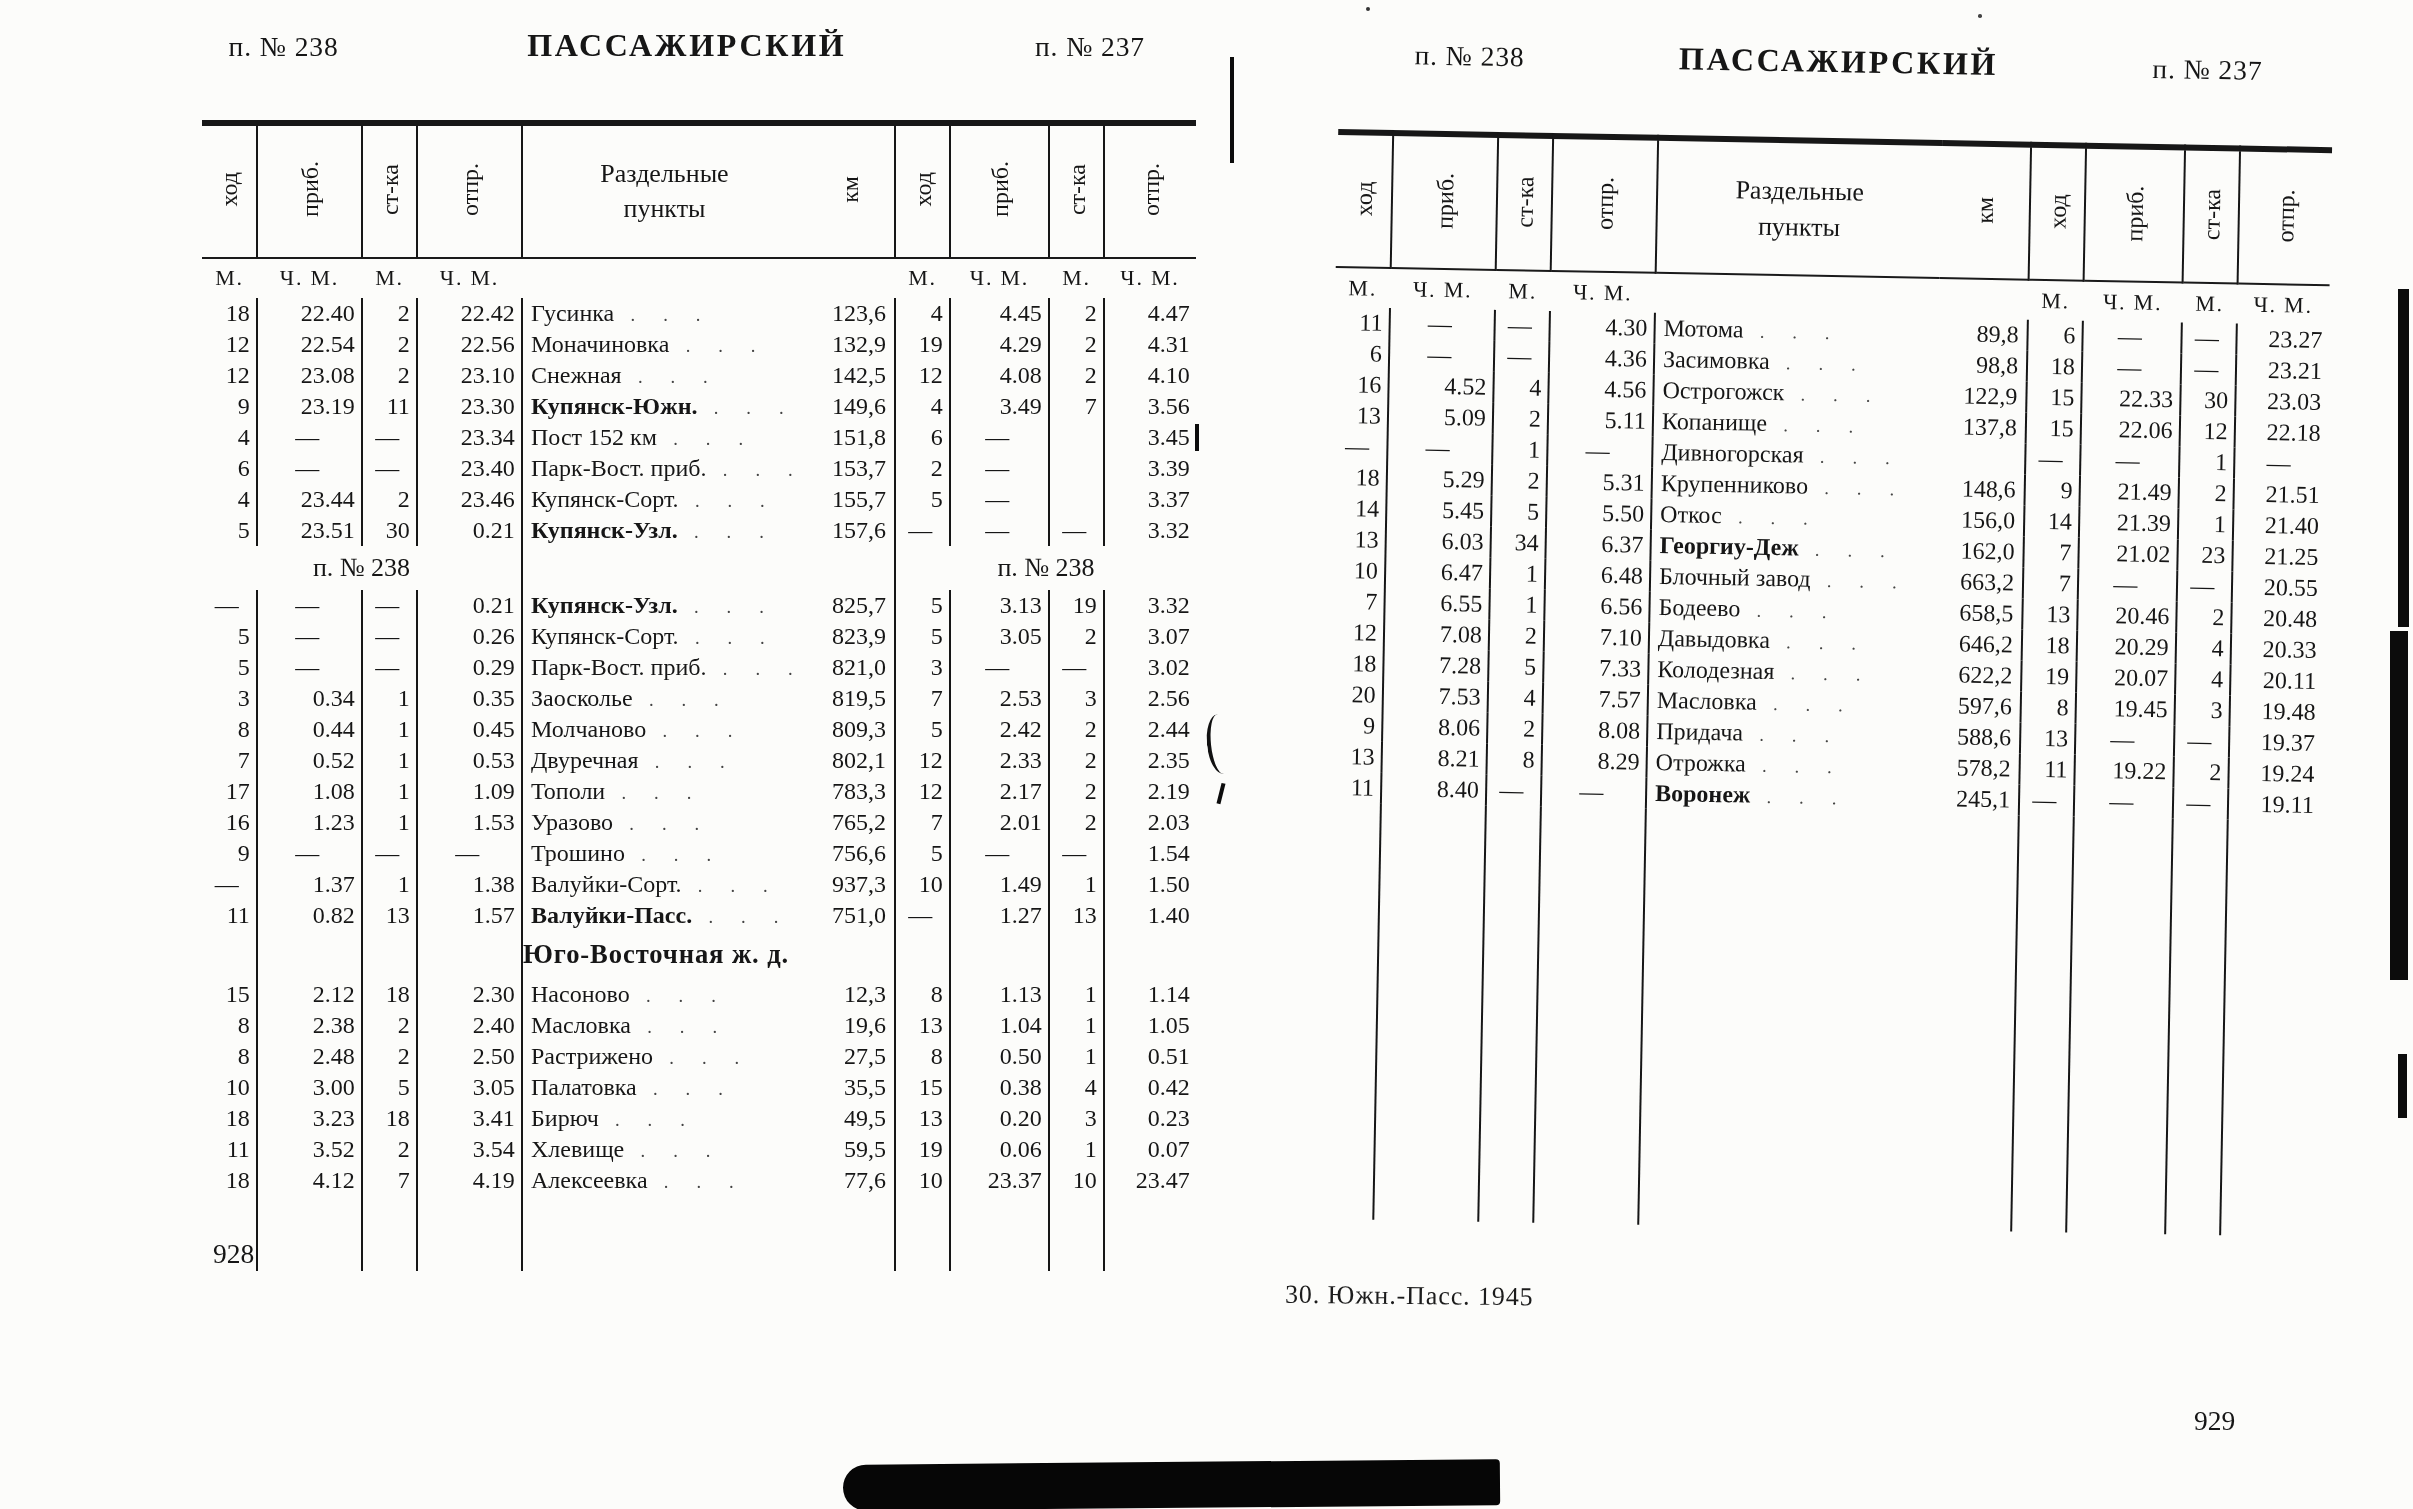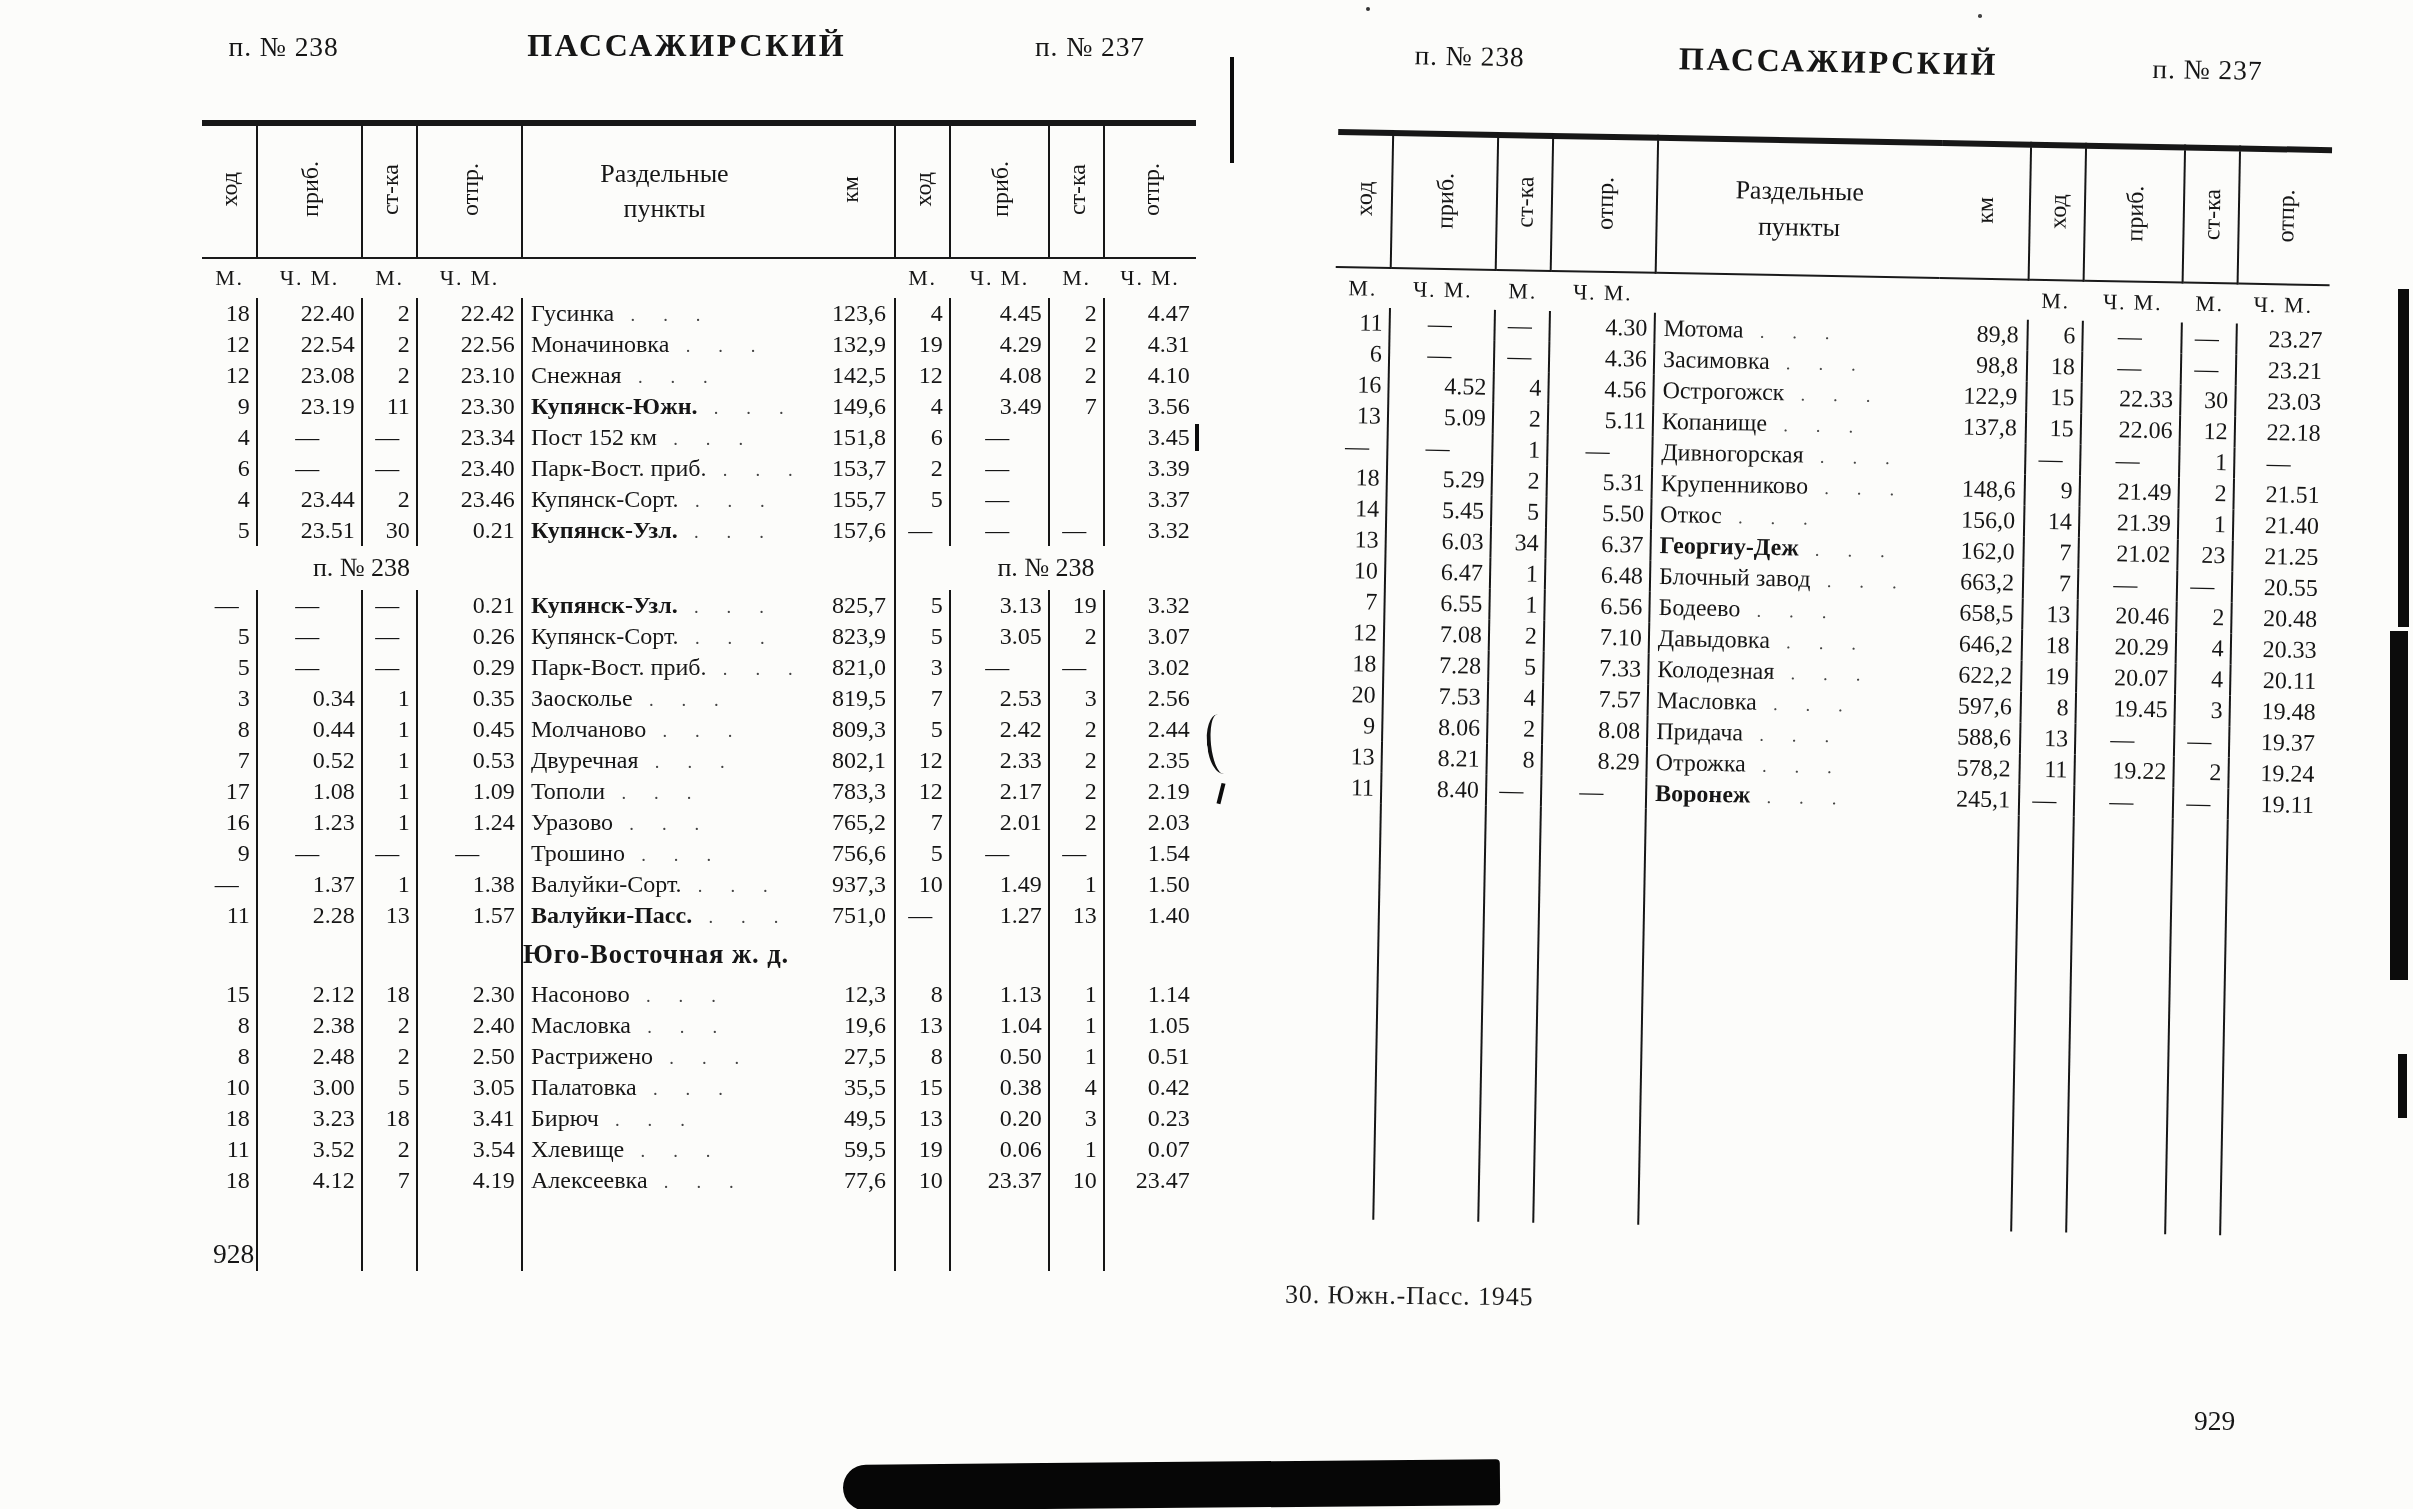--- a/index.html
+++ b/index.html
@@ -285,21 +285,21 @@
           <td class="km br">783,3</td>
           <td class="num br">12</td>
           <td class="num br">2.17</td>
           <td class="num br">2</td>
           <td class="num">2.19</td>
         </tr>
         <tr class="row">
           <td class="num br">16</td>
           <td class="num br">1.23</td>
           <td class="num br">1</td>
-          <td class="num br">1.24</td>
+          <td class="num br">1.53</td>
           <td class="st leaders">Уразово</td>
           <td class="km br">765,2</td>
           <td class="num br">7</td>
           <td class="num br">2.01</td>
           <td class="num br">2</td>
           <td class="num">2.03</td>
         </tr>
         <tr class="row">
           <td class="num br">9</td>
           <td class="num br dash">—</td>
@@ -319,21 +319,21 @@
           <td class="num br">1.38</td>
           <td class="st leaders">Валуйки-Сорт.</td>
           <td class="km br">937,3</td>
           <td class="num br">10</td>
           <td class="num br">1.49</td>
           <td class="num br">1</td>
           <td class="num">1.50</td>
         </tr>
         <tr class="row">
           <td class="num br">11</td>
-          <td class="num br">2.28</td>
+          <td class="num br">0.82</td>
           <td class="num br">13</td>
           <td class="num br">1.57</td>
           <td class="st leaders b">Валуйки-Пасс.</td>
           <td class="km br">751,0</td>
           <td class="num br dash">—</td>
           <td class="num br">1.27</td>
           <td class="num br">13</td>
           <td class="num">1.40</td>
         </tr>
         <tr class="sec">

